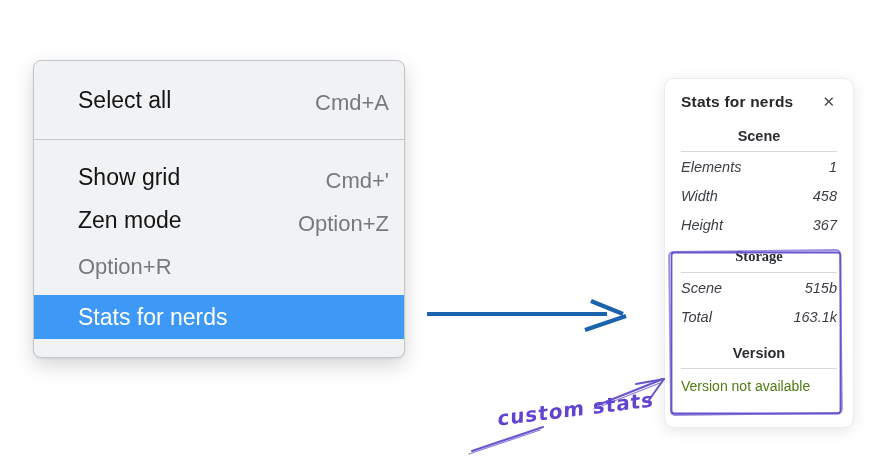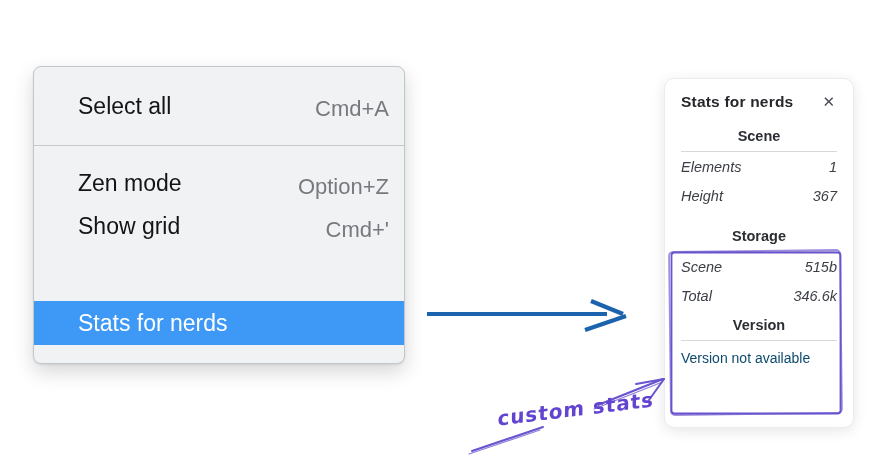--- a/index.html
+++ b/index.html
@@ -3,21 +3,21 @@
 <meta charset="utf-8">
 <style>
   html,body { margin:0; padding:0; background:#ffffff; }
   .stage {
     position:relative; width:873px; height:461px; overflow:hidden;
     font-family:"Liberation Sans", sans-serif; background:#ffffff;
   }
 
   
   .menu {
-    position:absolute; left:33px; top:66px; width:372px; box-sizing:border-box;
+    position:absolute; left:33px; top:60px; width:372px; box-sizing:border-box;
     background:#f1f2f4; border:1px solid #c2c7cc; border-radius:8px;
     box-shadow:0 8px 20px rgba(0,0,0,.16), 0 1px 2px rgba(0,0,0,.08);
     overflow:hidden;
   }
   .menu-item {
     display:flex; justify-content:space-between; align-items:center;
     padding:0 15px 0 44px; height:43px; color:#141414; font-size:23px;
   }
   .menu-item .shortcut { color:#76797e; font-size:22px;margin-top:6px; }
   .menu-item.first { height:78px; }
@@ -39,27 +39,27 @@
   .panel-title-row { display:flex; justify-content:space-between; align-items:center; }
   .panel-title { font-weight:bold; font-size:15.5px; color:#26282b; letter-spacing:.2px; }
   .panel-close {
     font-size:15px; color:#4a4d52; cursor:pointer; line-height:1;
     background:none; border:none; padding:2px; font-family:inherit;
   }
   .section-header {
     text-align:center; font-weight:bold; font-size:14.5px; color:#2b2e33;
   }
   .sh-scene   { margin-top:17px; }
-  .sh-storage { margin-top:18px; }
-  .sh-version { margin-top:7px; }
+  .sh-storage { margin-top:9px;font-family:Liberation Serif, serif; }
+  .sh-version { margin-top:14px; }
   .hr { height:1px; background:#d8d8d8; margin-top:7px; }
   .stat-row {
     display:flex; justify-content:space-between; align-items:center; height:29px;font-style:italic;
   }
-  .version-note { margin-top:9px; font-size:14px; color:#0c4a6e; }
+  .version-note { margin-top:9px; font-size:14px; color:#4d7c0f; }
 
   
   .overlay { position:absolute; pointer-events:none; }
   .annotation-label {
     position:absolute; left:497px; top:397px;
     font-size:20px; font-weight:bold; color:#6244d0;
     transform:rotate(-7deg) skewX(-8deg); letter-spacing:1px;
     font-family:"DejaVu Sans", sans-serif;
   }
 </style>
@@ -69,28 +69,29 @@
 <div class="stage">
 
   <div class="menu">
     <div class="menu-item first">
       <span>Select all</span>
       <span class="shortcut">Cmd+A</span>
     </div>
     <div class="menu-divider"></div>
     <div class="menu-group2">
       <div class="menu-item">
+        <span>Show grid</span>
+        <span class="shortcut">Cmd+'</span>
+      </div>
+      <div class="menu-item">
         <span>Zen mode</span>
         <span class="shortcut">Option+Z</span>
       </div>
       <div class="menu-item">
-        <span>Show grid</span>
-        <span class="shortcut">Cmd+'</span>
-      </div>
-      <div class="menu-item">
+        <span class="shortcut">Option+R</span>
       </div>
       <div class="menu-item selected">
         <span>Stats for nerds</span>
       </div>
     </div>
   </div>
 
   <svg class="overlay" style="left:420px; top:292px;" width="215" height="48" aria-hidden="true">
     <g stroke="#1c63ae" stroke-width="4.2" fill="none">
       <path d="M7,22 L187,22"></path>
@@ -105,33 +106,37 @@
       <button class="panel-close">✕</button>
     </div>
 
     <div class="section-header sh-scene">Scene</div>
     <div class="hr"></div>
     <div class="stat-row">
       <span>Elements</span>
       <span>1</span>
     </div>
     <div class="stat-row">
+      <span>Width</span>
+      <span>458</span>
+    </div>
+    <div class="stat-row">
       <span>Height</span>
       <span>367</span>
     </div>
 
     <div class="section-header sh-storage">Storage</div>
     <div class="hr"></div>
     <div class="stat-row">
       <span>Scene</span>
       <span>515b</span>
     </div>
     <div class="stat-row">
       <span>Total</span>
-      <span>346.6k</span>
+      <span>163.1k</span>
     </div>
 
     <div class="section-header sh-version">Version</div>
     <div class="hr"></div>
     <div class="version-note">Version not available</div>
   </div>
 
   <svg class="overlay" style="left:666px; top:246px;" width="184" height="176" aria-hidden="true">
     <g stroke="#6a53ce" stroke-width="1.8" fill="none" stroke-linecap="round">
       <rect x="5.5" y="6.5" width="169" height="161" rx="3"></rect>

